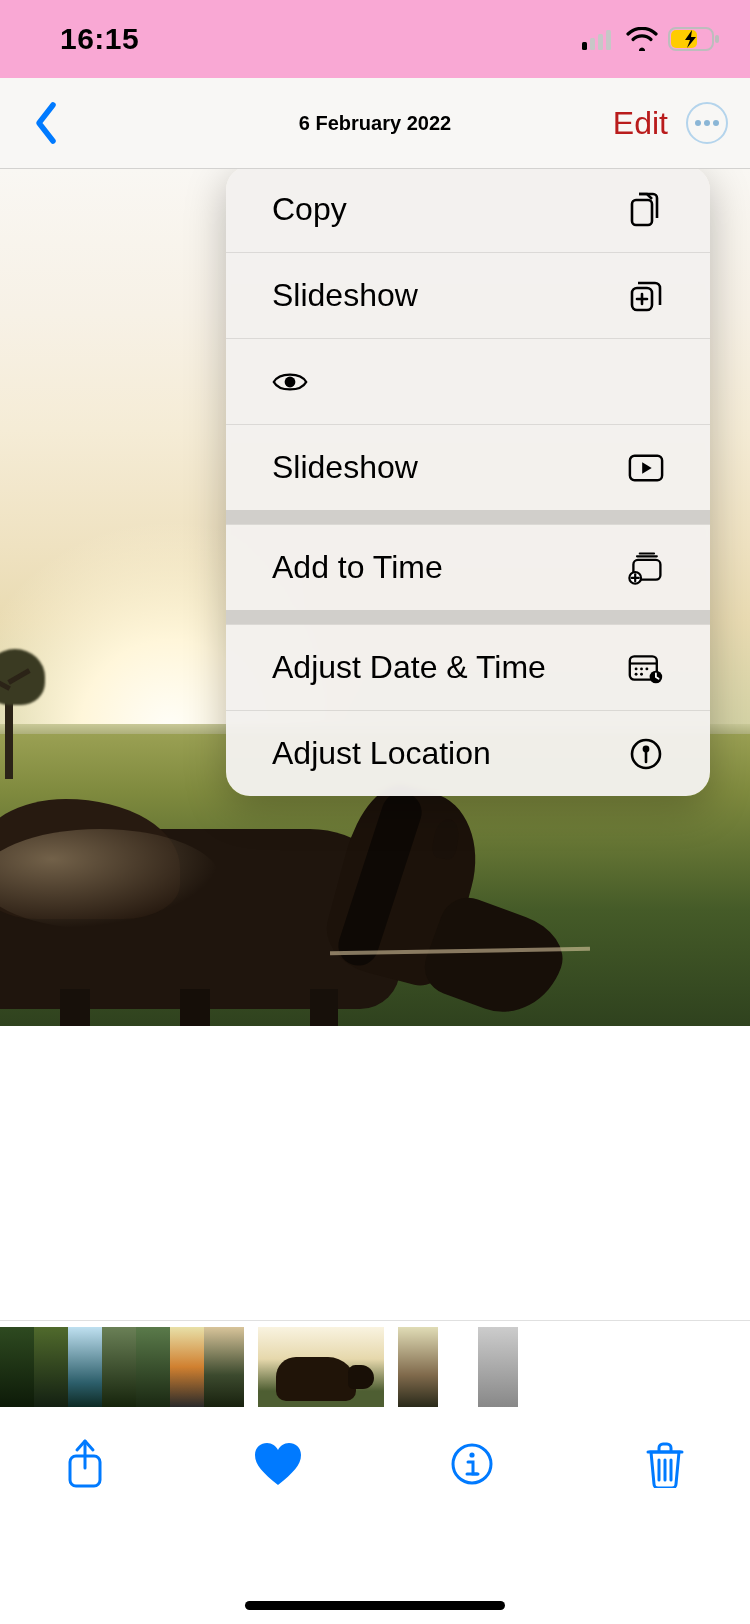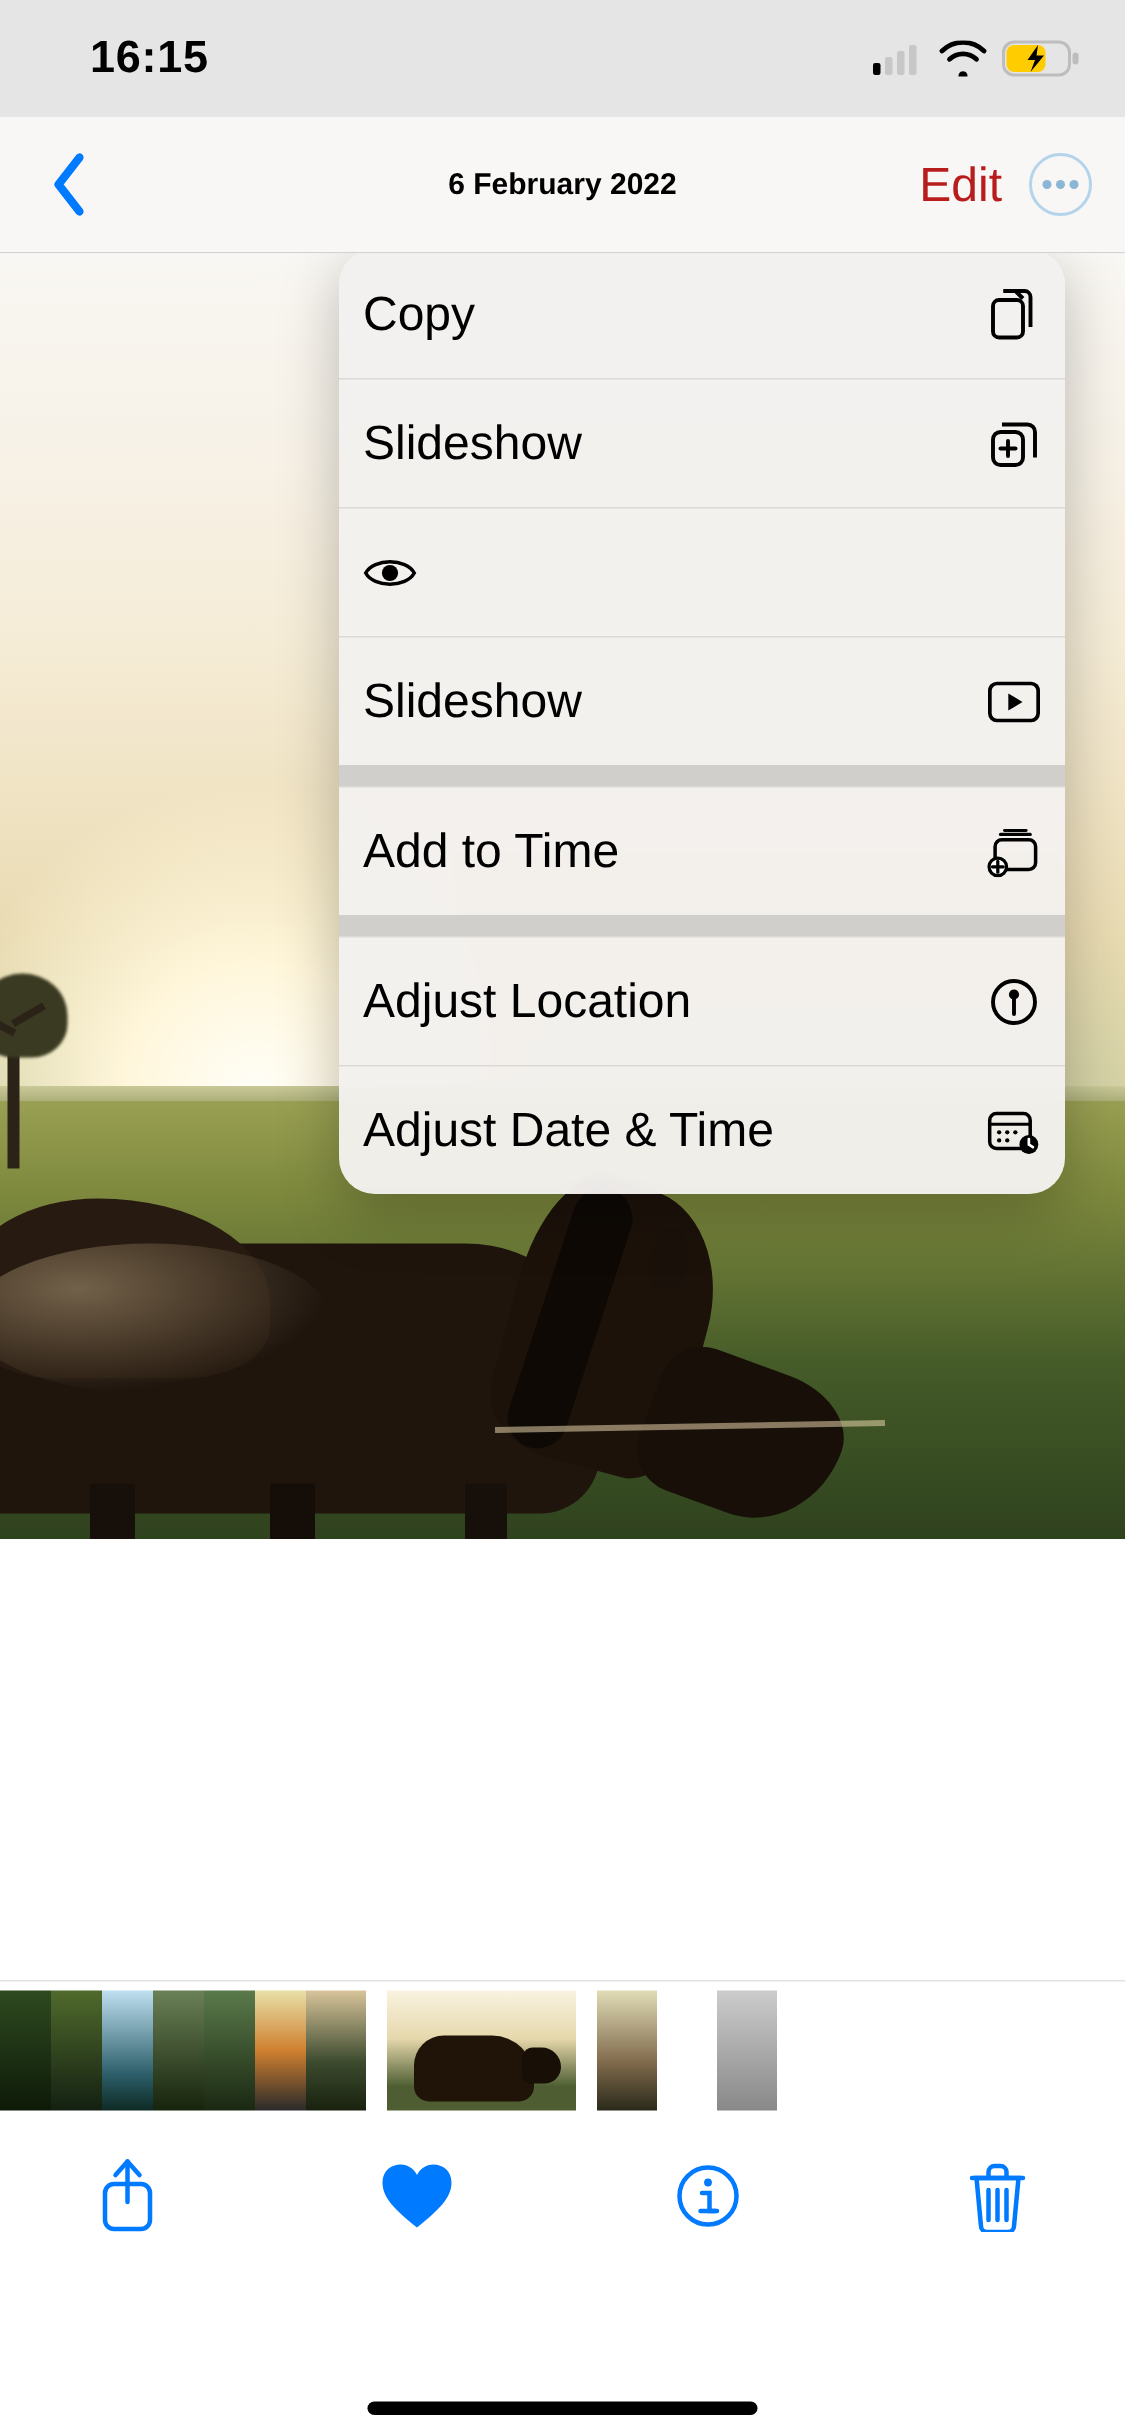--- a/index.html
+++ b/index.html
@@ -1,19 +1,19 @@
 <!DOCTYPE html>
 <html><head>
   <meta charset="utf-8">
   <style>
     * { box-sizing: border-box; margin: 0; padding: 0; }
     html, body { width: 750px; height: 1624px; font-family: -apple-system, "Helvetica Neue", Arial, sans-serif; background:#fff; overflow:hidden; }
 
     
-    .status-bar { height: 78px; display:flex; align-items:center; justify-content:space-between; padding:0 30px 0 60px; background:#e5e5e5; }
+    .status-bar { height: 78px; display:flex; align-items:center; justify-content:space-between; padding:0 30px 0 60px; background:#f9a8d4; }
     .status-time { font-size:30px; font-weight:700; letter-spacing:0.5px; }
     .status-right { display:flex; align-items:center; gap:10px; }
 
     
     .nav-bar { height: 91px; position:relative; background:#f8f7f5; display:flex; align-items:center; justify-content:space-between; padding:0 22px 0 22px; border-bottom:1px solid rgba(0,0,0,0.15);}
     .nav-back { width:48px; height:58px; display:flex; align-items:center; justify-content:center; color:#007aff; }
     .nav-title-wrap { position:absolute; left:50%; transform:translateX(-50%); text-align:center; }
     .nav-title { font-size:20px; font-weight:600; color:#000; }
     .nav-sub { font-size:22px; color:#222; margin-top:2px; font-weight:400;}
     .nav-right { display:flex; align-items:center; gap:18px; }
@@ -42,21 +42,21 @@
     .horse .ear { position:absolute; left:474px; top:120px; width:24px; height:40px; background:#1a110a; border-radius:50% 50% 30% 30%; transform:rotate(10deg);}
     .horse .mane { position:absolute; left:400px; top:90px; width:40px; height:180px; background:#0e0905; border-radius:30px; transform:rotate(18deg);}
     .horse .leg1 { position:absolute; left:100px; top:290px; width:30px; height:70px; background:#17100a;}
     .horse .leg2 { position:absolute; left:220px; top:290px; width:30px; height:70px; background:#150e08;}
     .horse .leg3 { position:absolute; left:350px; top:290px; width:28px; height:70px; background:#17100a;}
     .horse .highlight { position:absolute; left:20px; top:130px; width:240px; height:100px; background:radial-gradient(ellipse at 30% 30%, rgba(255,230,180,0.35) 0%, rgba(255,230,180,0) 70%); border-radius:50%;}
     .rope { position:absolute; left:330px; top:780px; width:260px; height:4px; background:rgba(230,210,170,0.55); transform:rotate(-1deg);}
 
     
     .context-menu { position:absolute; right:40px; top:-3px; width:484px; background:rgba(243,241,238,0.97); border-radius:24px; overflow:hidden; box-shadow:0 12px 40px rgba(0,0,0,0.25); backdrop-filter:saturate(150%) blur(2px);}
-    .menu-item { height:86px; display:flex; align-items:center; justify-content:space-between; padding:0 16px; font-size:32px; color:#000; border-top:1px solid rgba(0,0,0,0.1);}
+    .menu-item { height:86px; display:flex; align-items:center; justify-content:space-between; padding:0 46px; font-size:32px; color:#000; border-top:1px solid rgba(0,0,0,0.1);}
     .menu-item:first-child { border-top:none; }
     .menu-sep { height:14px; background:rgba(180,178,174,0.55);}
     .menu-icon { width:36px; height:36px; flex-shrink:0; display:flex; align-items:center; justify-content:center; }
     .menu-item .label { flex:1; }
 
     
     .gap { height:294px; background:#fff; }
 
     
     .thumb-strip { height:93px; border-top:1px solid rgba(0,0,0,0.12); display:flex; align-items:center; background:#fff;}
@@ -217,42 +217,42 @@
           <path d="M10 4 h22" stroke="#000" stroke-width="2.4" stroke-linecap="round"></path>
           <path d="M13 1 h16" stroke="#000" stroke-width="2.2" stroke-linecap="round"></path>
           <circle cx="8" cy="28" r="6.5" fill="#fff" stroke="#000" stroke-width="2.4"></circle>
           <line x1="8" y1="24" x2="8" y2="32" stroke="#000" stroke-width="2.4" stroke-linecap="round"></line>
           <line x1="4" y1="28" x2="12" y2="28" stroke="#000" stroke-width="2.4" stroke-linecap="round"></line>
         </svg>
       </span>
     </div>
     <div class="menu-sep"></div>
     <div class="menu-item">
-      <span class="label">Adjust Location</span>
-      <span class="menu-icon">
-        <svg width="34" height="34" viewBox="0 0 34 34">
-          <circle cx="17" cy="17" r="14" fill="none" stroke="#000" stroke-width="2.6"></circle>
-          <circle cx="17" cy="12" r="3.4" fill="#000"></circle>
-          <line x1="17" y1="15" x2="17" y2="25" stroke="#000" stroke-width="2.6" stroke-linecap="round"></line>
-        </svg>
-      </span>
-    </div>
-    <div class="menu-item">
       <span class="label">Adjust Date &amp; Time</span>
       <span class="menu-icon">
         <svg width="40" height="34" viewBox="0 0 40 34">
           <rect x="2" y="4" width="30" height="26" rx="5" fill="none" stroke="#000" stroke-width="2.6"></rect>
           <line x1="2" y1="12" x2="32" y2="12" stroke="#000" stroke-width="2.4"></line>
           <circle cx="9" cy="18" r="1.6" fill="#000"></circle>
             <circle cx="15" cy="18" r="1.6" fill="#000"></circle>
             <circle cx="21" cy="18" r="1.6" fill="#000"></circle>
           <circle cx="9" cy="24" r="1.6" fill="#000"></circle>
             <circle cx="15" cy="24" r="1.6" fill="#000"></circle>
           <circle cx="31" cy="27" r="7" fill="#000"></circle>
           <polyline points="31,23 31,27 34,29" stroke="#fff" stroke-width="2" fill="none" stroke-linecap="round"></polyline>
+        </svg>
+      </span>
+    </div>
+    <div class="menu-item">
+      <span class="label">Adjust Location</span>
+      <span class="menu-icon">
+        <svg width="34" height="34" viewBox="0 0 34 34">
+          <circle cx="17" cy="17" r="14" fill="none" stroke="#000" stroke-width="2.6"></circle>
+          <circle cx="17" cy="12" r="3.4" fill="#000"></circle>
+          <line x1="17" y1="15" x2="17" y2="25" stroke="#000" stroke-width="2.6" stroke-linecap="round"></line>
         </svg>
       </span>
     </div>
   </div>
 </div>
 
 <div class="gap"></div>
 
 <div class="thumb-strip">
   <div class="thumb small t1"></div>

